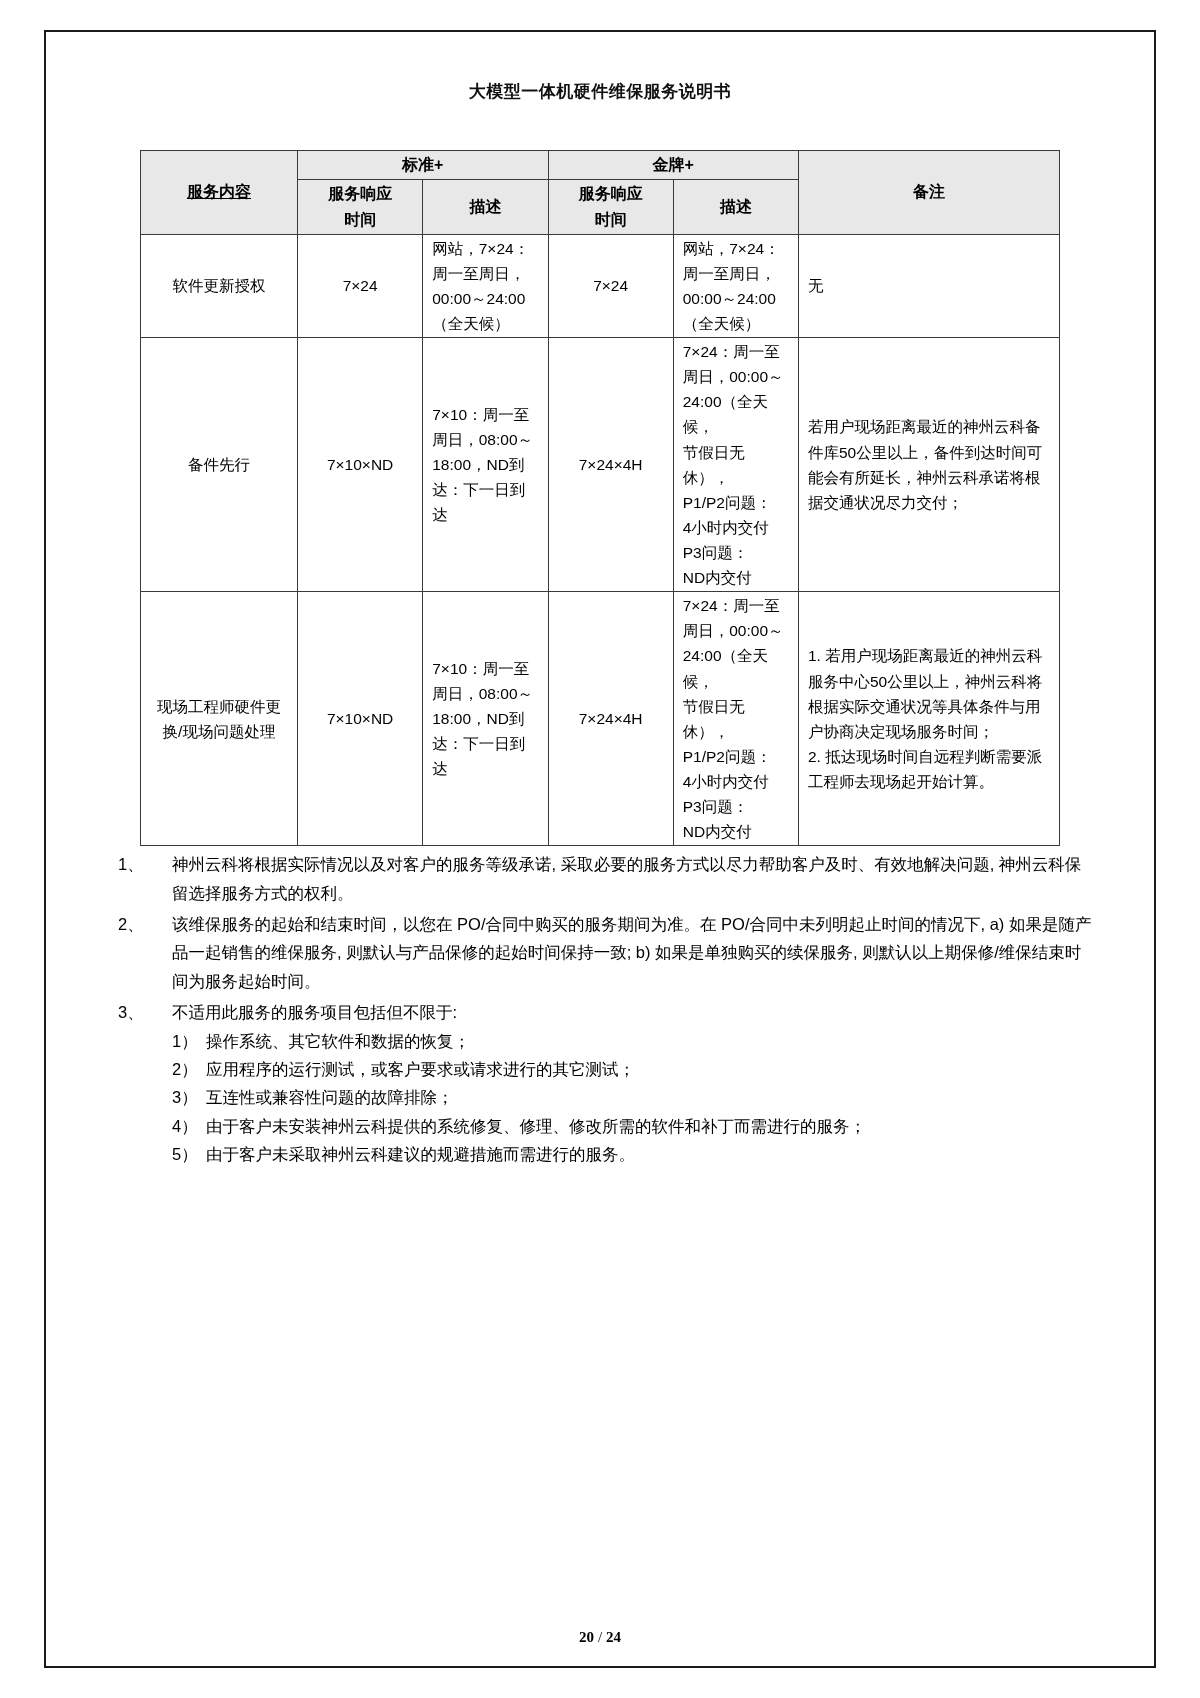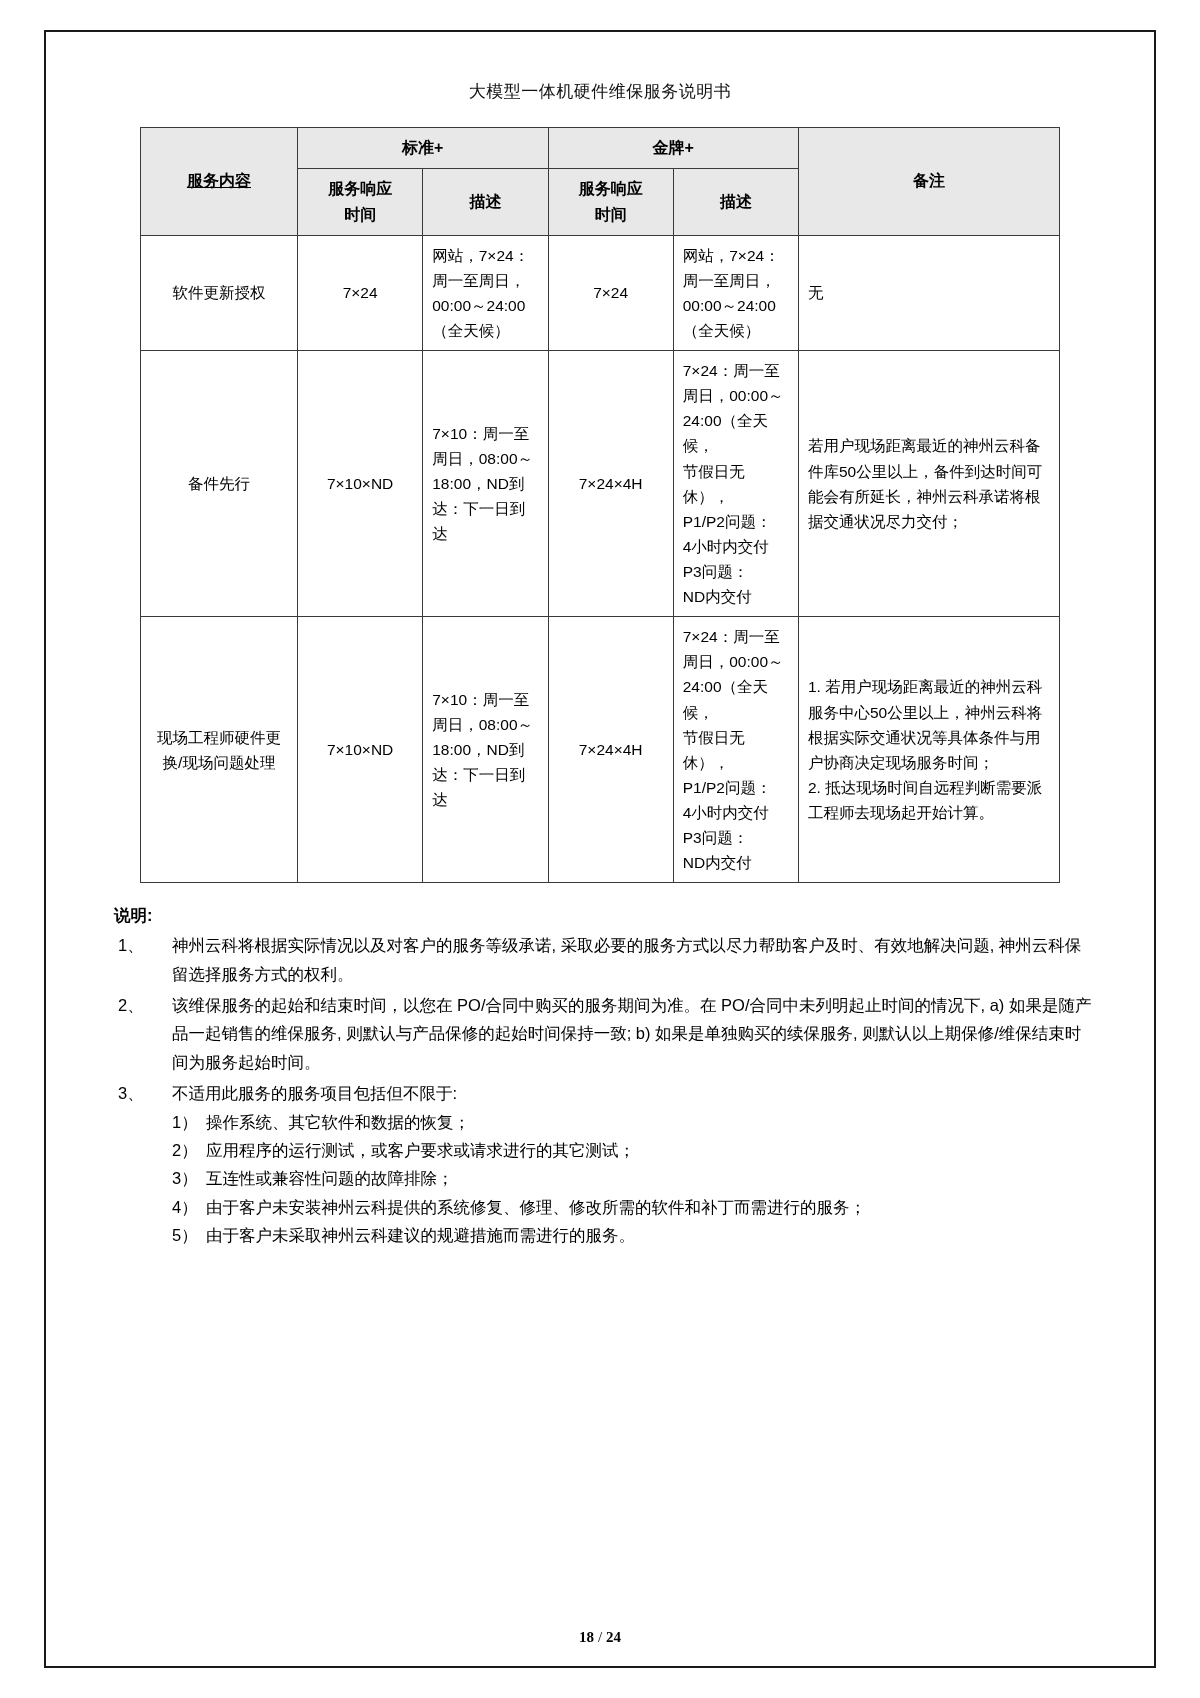--- a/index.html
+++ b/index.html
@@ -33,37 +33,37 @@
     left: 44px;
     top: 30px;
     width: 1112px;
     height: 1638px;
     box-sizing: border-box;
     padding: 50px 60px 30px 60px;
   }
   .header-line {
     text-align: center;
     font-family: "Liberation Serif", serif;
-    font-weight: normal;
+    font-weight: bold;
     font-size: 17px;
     letter-spacing: 0.5px;
-    margin-bottom: 24px;
+    margin-bottom: 47px;
     color: #111;
   }
   table.svc {
     border-collapse: collapse;
     width: 920px;
     margin: 0 auto;
     table-layout: fixed;
   }
   table.svc th, table.svc td {
     border: 1.5px solid #3a3a3a;
     font-size: 15.5px;
     line-height: 1.62;
-    padding: 7px 9px;
+    padding: 1px 9px;
     vertical-align: middle;
     font-weight: normal;
   }
   table.svc thead th {
     background: #e8e8e8;
     text-align: center;
     font-weight: bold;
     font-size: 16px;
   }
   .col-a { width: 138px; text-decoration: underline; }
@@ -220,21 +220,20 @@
 P1/P2问题：
 4小时内交付
 P3问题：
 ND内交付</td>
           <td class="cellnote cellblock">1. 若用户现场距离最近的神州云科服务中心50公里以上，神州云科将根据实际交通状况等具体条件与用户协商决定现场服务时间；
 2. 抵达现场时间自远程判断需要派工程师去现场起开始计算。</td>
         </tr>
       </tbody>
     </table>
 
-    <div class="notes-title">说明:</div>
 
     <ol class="notes">
       <li>
         <span class="num">1、</span>
         <span>神州云科将根据实际情况以及对客户的服务等级承诺, 采取必要的服务方式以尽力帮助客户及时、有效地解决问题, 神州云科保留选择服务方式的权利。</span>
       </li>
       <li>
         <span class="num">2、</span>
         <span>该维保服务的起始和结束时间，以您在 PO/合同中购买的服务期间为准。在 PO/合同中未列明起止时间的情况下, a) 如果是随产品一起销售的维保服务, 则默认与产品保修的起始时间保持一致; b) 如果是单独购买的续保服务, 则默认以上期保修/维保结束时间为服务起始时间。</span>
       </li>
@@ -264,15 +263,15 @@
           </li>
         </ol>
       </li>
     </ol>
 
 
 
   </div>
 
   <div class="footer">
-    <span>18</span><span class="sep">/</span><span>24</span>
+    <span>20</span><span class="sep">/</span><span>24</span>
   </div>
 </div>
 
 </body></html>

